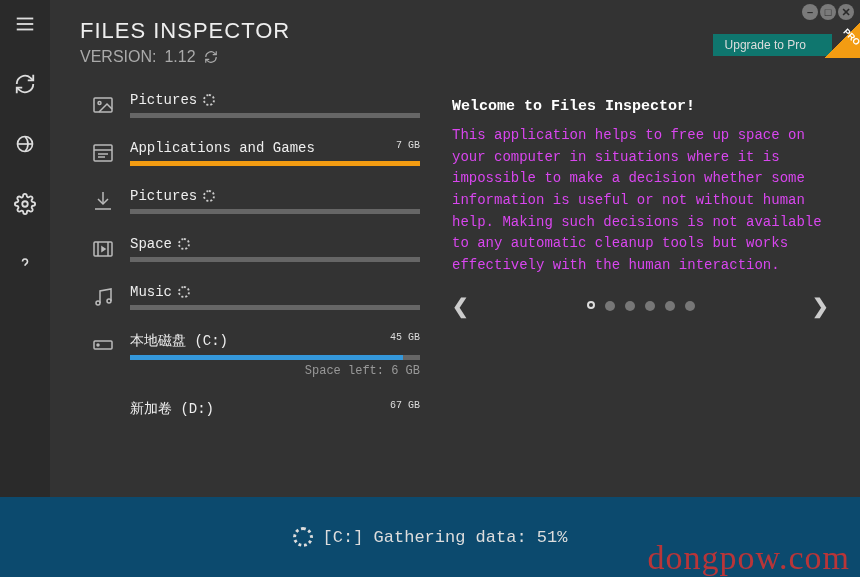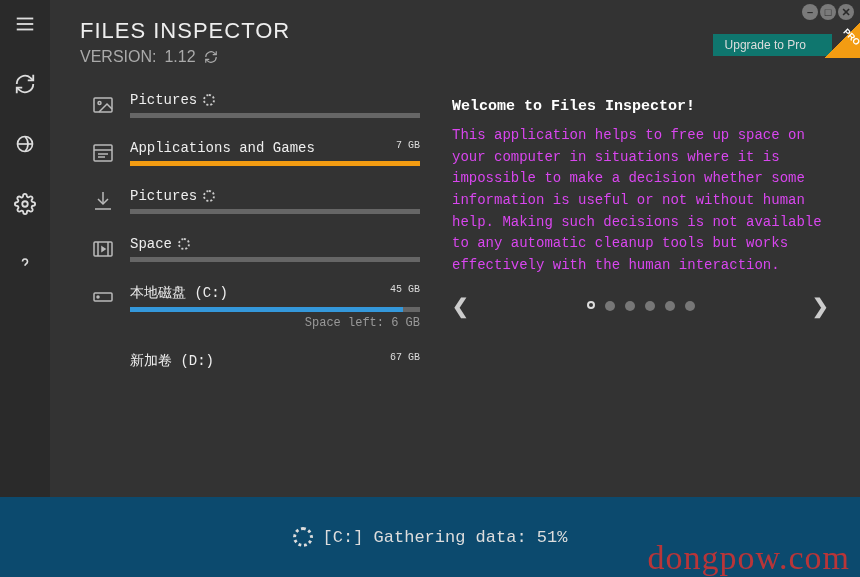--- a/index.html
+++ b/index.html
@@ -372,20 +372,41 @@
             <span class="spinner"></span>
           </span>
           <span class="cat-size"></span>
         </div>
       <div class="cat-bar">
           <div class="cat-bar-fill" style="width:0%"></div>
         </div>
     </div>
   </div>
 
+  <div class="cat-row">
+    <div class="cat-icon">
+      <svg width="24" height="24" viewBox="0 0 24 24" fill="none" stroke="currentColor" stroke-width="1.5">
+          <path d="M9 18V6l11-2v12"></path>
+          <circle cx="7" cy="18" r="2"></circle>
+          <circle cx="18" cy="16" r="2"></circle>
+        </svg>
+    </div>
+    <div class="cat-body">
+      <div class="cat-head">
+          <span class="cat-label">
+            <span>Music</span>
+            <span class="spinner"></span>
+          </span>
+          <span class="cat-size"></span>
+        </div>
+      <div class="cat-bar">
+          <div class="cat-bar-fill" style="width:0%"></div>
+        </div>
+    </div>
+  </div>
 
   <div class="cat-row">
     <div class="cat-icon">
       <svg width="24" height="24" viewBox="0 0 24 24" fill="none" stroke="currentColor" stroke-width="1.5">
           <rect x="3" y="8" width="18" height="8" rx="1"></rect>
           <circle cx="7" cy="12" r="1" fill="currentColor"></circle>
         </svg>
     </div>
     <div class="cat-body">
       <div class="cat-head">

